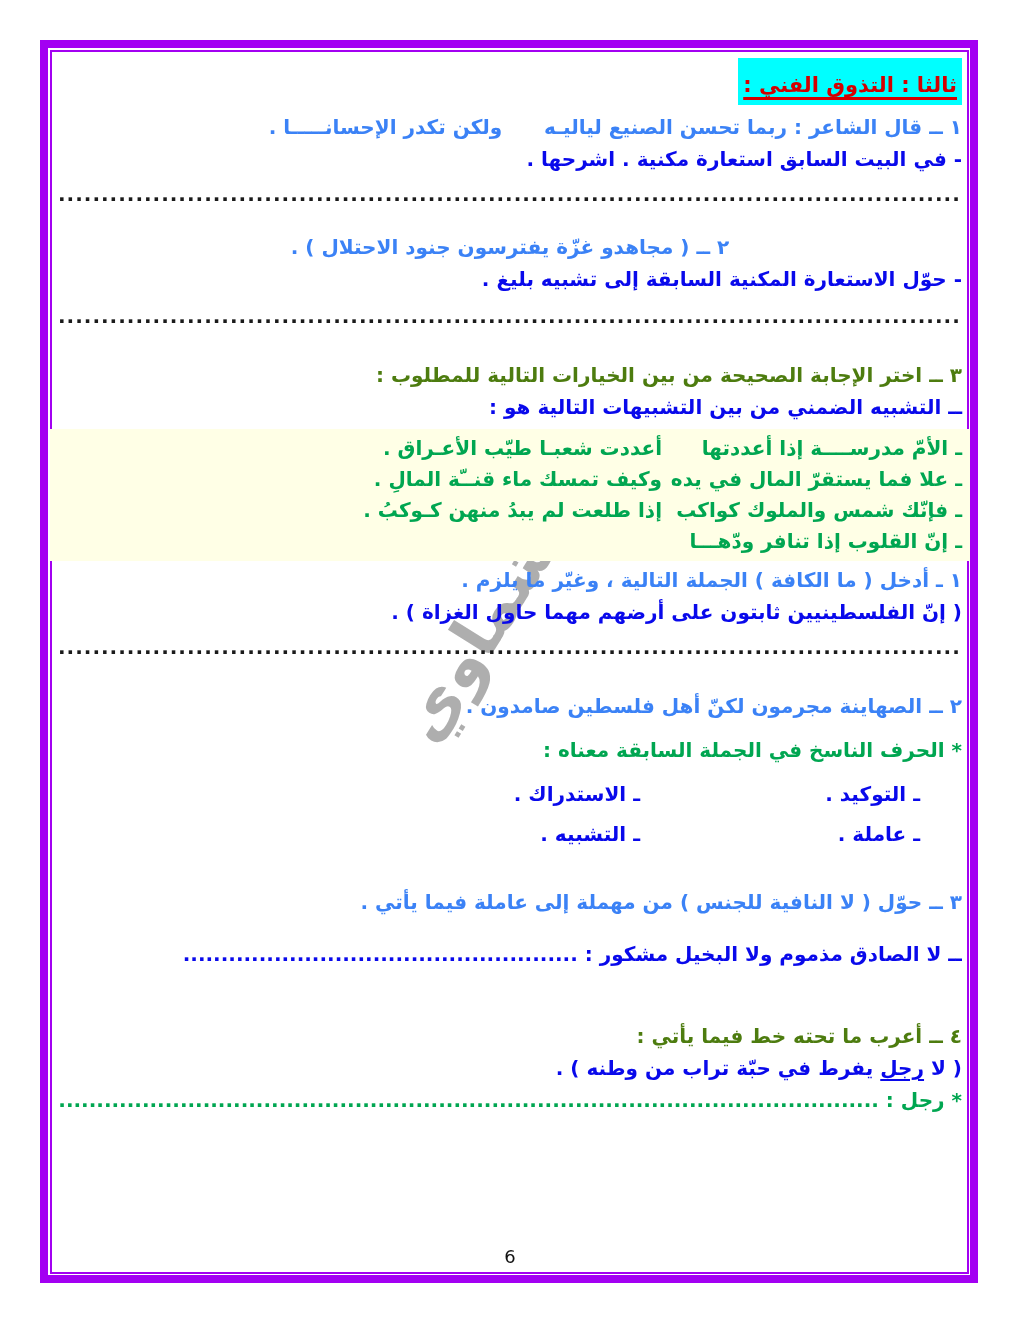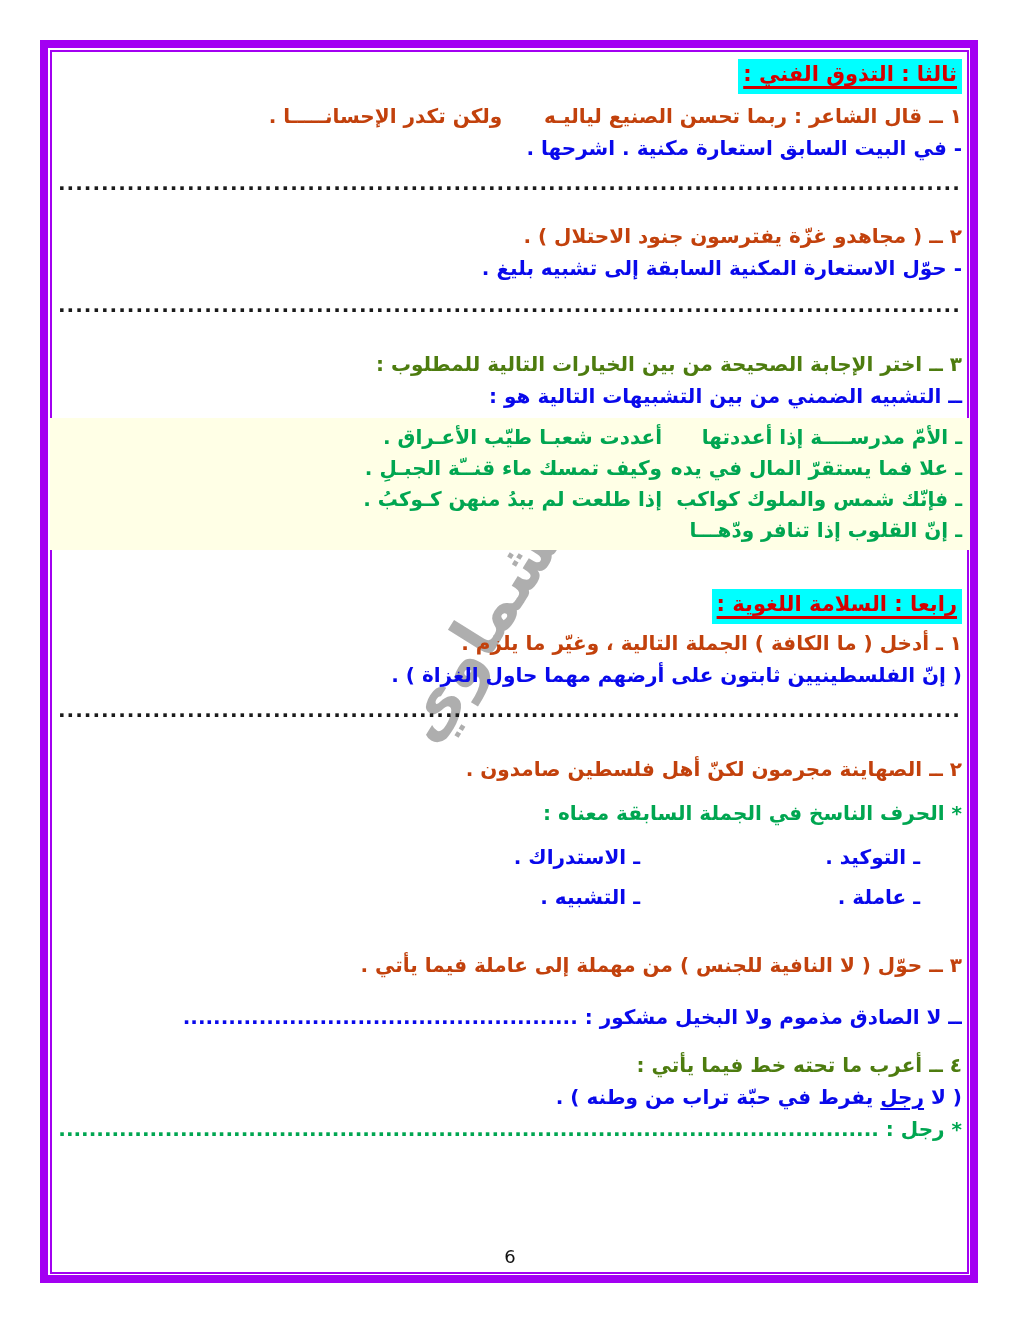--- a/index.html
+++ b/index.html
@@ -18,40 +18,40 @@
     position:absolute;left:300px;top:560px;width:400px;text-align:center;
     transform:rotate(-58deg);font-size:66px;color:#9b9b9b;opacity:.8;
     z-index:1;letter-spacing:2px;
   }
   .content{
     position:absolute;left:58px;right:58px;top:58px;z-index:3;
     direction:rtl;text-align:right;font-size:20px;line-height:32px;color:#000;
   }
   .sec-header{
     display:inline-block;background:#00FFFF;color:#D40000;font-size:21px;line-height:26px;
-    padding:2px 5px 7px 5px;
+    padding:14px 5px 7px 5px;
     text-decoration:underline;text-decoration-color:#D40000;text-decoration-thickness:2.5px;text-underline-offset:5px;
   }
-  .purple{color:#c2410c;}
+  .purple{color:#3b82f6;}
   .blue{color:#0909EB;}
   .green{color:#00A651;}
   .red{color:#4d7c0f;}
   .dotted-sep{
     direction:ltr;white-space:nowrap;overflow:hidden;height:22px;line-height:22px;
     color:#1a1a1a;font-size:20px;letter-spacing:1px;
   }
   .sep-m1{margin-top:8px;}
   .sep-m2{margin-top:10px;}
   .sep-m3{margin-top:8px;}
   .mt6{margin-top:6px;}
   .mt12{margin-top:12px;}
   .mt20{margin-top:20px;}
-  .mt26{margin-top:26px;}
+  .mt26{margin-top:26px;text-align:center;}
   .mt32{margin-top:32px;}
-  .mt34{margin-top:16px;}
+  .mt34{margin-top:50px;}
   .mt36{margin-top:36px;}
   .mt38{margin-top:38px;}
   .verse-block{
     background:#FFFFE6;margin:6px -8px 0 -8px;padding:4px 8px;
   }
   .verse-row{display:flex;line-height:31px;}
   .verse-row .hemi1{flex:0 0 300px;}
   .verse-row .hemi2{flex:0 0 auto;}
   .opt-row{display:flex;line-height:32px;margin-right:42px;}
   .opt-row .opt1{flex:0 0 280px;text-align:right;}
@@ -88,36 +88,33 @@
     <div class="red mt32">٣ ــ اختر الإجابة الصحيحة من بين الخيارات التالية للمطلوب :</div>
     <div class="blue">ــ التشبيه الضمني من بين التشبيهات التالية هو :</div>
 
     <div class="verse-block">
       <div class="verse-row green">
         <span class="hemi1">ـ الأمّ مدرســــة إذا أعددتها</span>
         <span class="hemi2">أعددت شعبـا طيّب الأعـراق .</span>
       </div>
       <div class="verse-row green">
         <span class="hemi1">ـ علا فما يستقرّ المال في يده</span>
-        <span class="hemi2">وكيف تمسك ماء قنــّة الجبـلِ .</span>
+        <span class="hemi2">وكيف تمسك ماء قنــّة المالِ .</span>
       </div>
       <div class="verse-row green">
         <span class="hemi1">ـ فإنّك شمس والملوك كواكب</span>
         <span class="hemi2">إذا طلعت لم يبدُ منهن كـوكبُ .</span>
       </div>
       <div class="verse-row green">
         <span class="hemi1">ـ إنّ القلوب إذا تنافر ودّهـــا</span>
       </div>
     </div>
   </div>
 
   <div>
-    <div class="mt38">
-      <span class="sec-header">رابعا : السلامة اللغوية :</span>
-    </div>
 
     <div class="purple" style="margin-top:3px;">١ ـ أدخل ( ما الكافة ) الجملة التالية ، وغيّر ما يلزم .</div>
     <div class="blue">( إنّ الفلسطينيين ثابتون على أرضهم مهما حاول الغزاة ) .</div>
     <div class="dotted-sep sep-m3">......................................................................................................................................................</div>
 
     <div class="purple mt32">٢ ــ الصهاينة مجرمون لكنّ أهل فلسطين صامدون .</div>
     <div class="green mt12">* الحرف الناسخ في الجملة السابقة معناه :</div>
 
     <div class="opt-row blue mt12">
       <span class="opt1">ـ التوكيد .</span>

